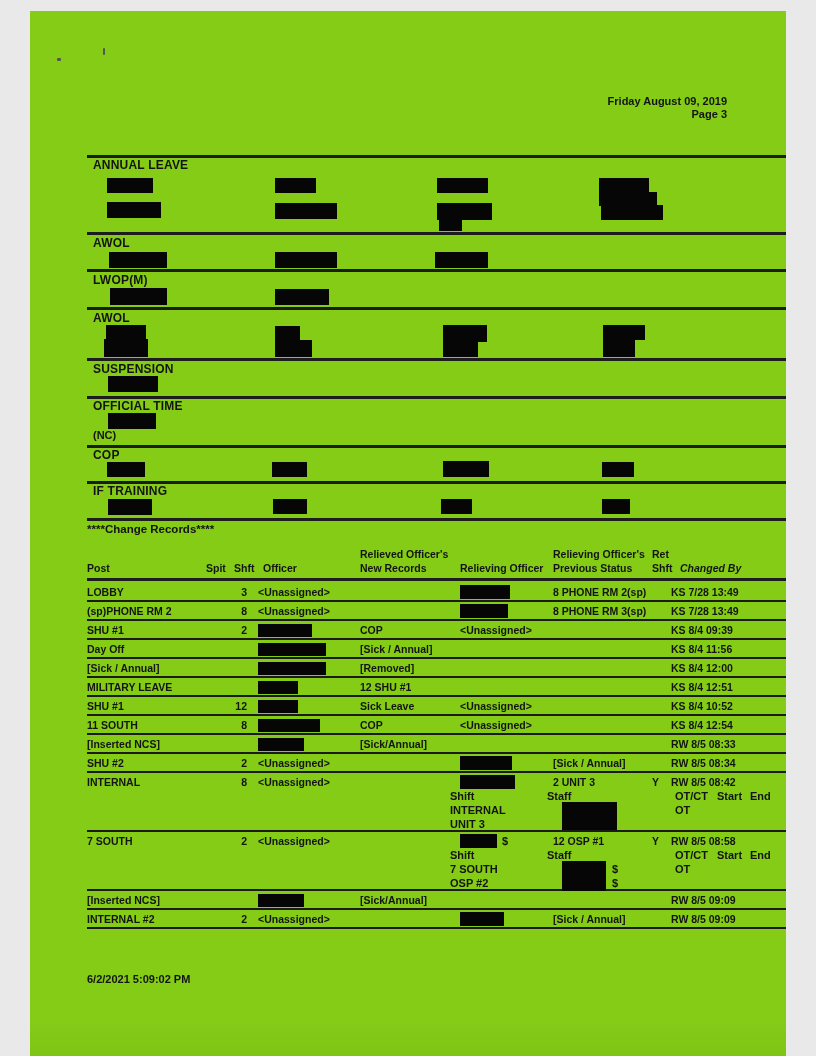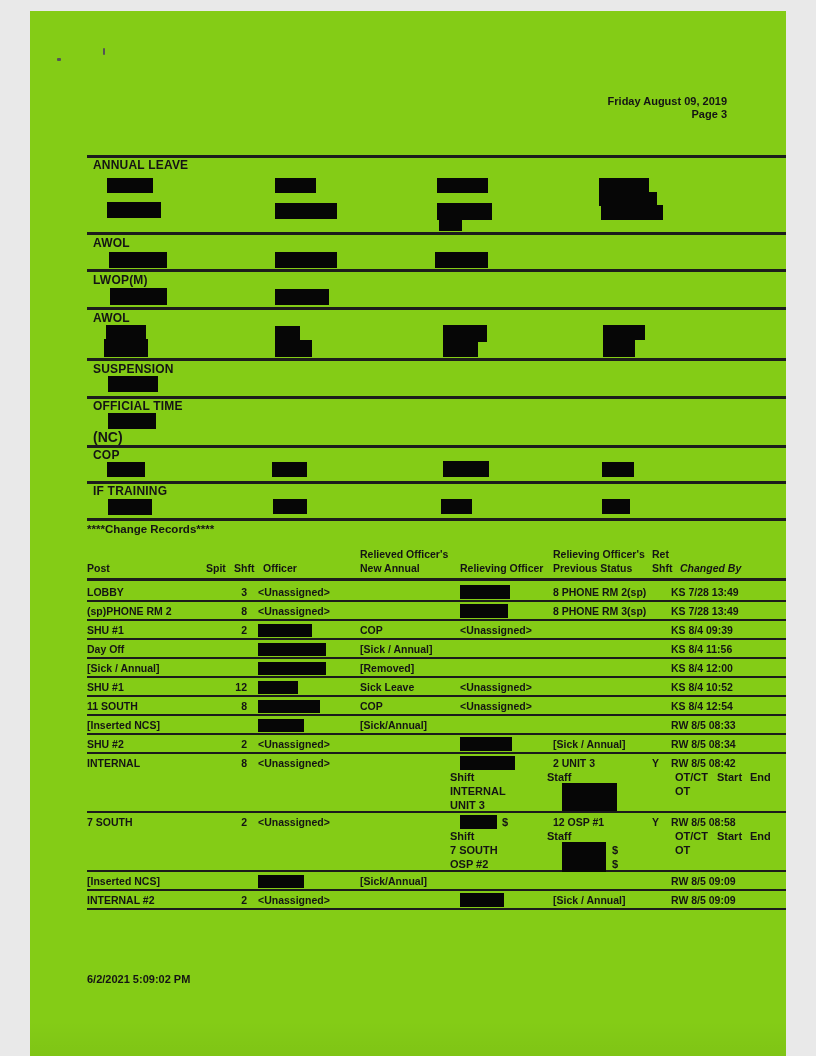--- a/index.html
+++ b/index.html
@@ -4,21 +4,21 @@
 <style>
   html,body{margin:0;padding:0;background:#e9e9e9;}
   .sheet{
     position:relative;width:756px;height:1056px;margin:11px auto;
     background:#84cc16;overflow:hidden;
     font-family:"Liberation Sans","DejaVu Sans",sans-serif;
     font-weight:bold;color:#141414;
   }
   .hrule{position:absolute;left:57px;width:705px;height:3px;background:#1c1c1c;}
   .sec-label{position:absolute;left:63px;font-size:12px;letter-spacing:.2px;white-space:nowrap;text-align:right;}
-  .sub-label{position:absolute;left:63px;font-size:14px;white-space:nowrap;}
+  .sub-label{position:absolute;left:63px;font-size:11px;white-space:nowrap;}
   .redact{position:absolute;background:#060606;}
   .hdr-right{position:absolute;right:59px;top:84px;text-align:right;font-size:11px;line-height:13px;}
   .cr-title{position:absolute;left:57px;top:512px;font-size:11.5px;}
   .th{position:absolute;font-size:10.5px;white-space:nowrap;}
   #rows{position:absolute;left:57px;top:572px;width:705px;}
   .trow{position:relative;height:17px;border-bottom:2px solid #1b1b1b;}
   .trow.expanded{height:57px;}
   .c{position:absolute;top:3px;font-size:10.5px;white-space:nowrap;}
   .c-post{left:0;}
   .c-shft{left:134px;width:26px;text-align:right;}
@@ -104,21 +104,21 @@
   <div class="cr-title">****Change Records****</div>
 
   <div>
     <span class="th" style="left:330px;top:537px;">Relieved Officer's</span>
     <span class="th" style="left:523px;top:537px;">Relieving Officer's</span>
     <span class="th" style="left:622px;top:537px;">Ret</span>
     <span class="th" style="left:57px;top:551px;">Post</span>
     <span class="th" style="left:176px;top:551px;">Spit</span>
     <span class="th" style="left:204px;top:551px;">Shft</span>
     <span class="th" style="left:233px;top:551px;">Officer</span>
-    <span class="th" style="left:330px;top:551px;">New Annual</span>
+    <span class="th" style="left:330px;top:551px;">New Records</span>
     <span class="th" style="left:430px;top:551px;">Relieving Officer</span>
     <span class="th" style="left:523px;top:551px;">Previous Status</span>
     <span class="th" style="left:622px;top:551px;">Shft</span>
     <span class="th" style="left:650px;top:551px;font-style:italic;">Changed By</span>
     <div class="hrule" style="top:567px;"></div>
   </div>
 
   <div id="rows">
       <div class="trow">
         <span class="c c-post">LOBBY</span>
@@ -148,20 +148,26 @@
         <span class="c c-post">Day Off</span>
         <div class="redact" style="left: 171px; top: 3px; width: 68px; height: 13px;"></div>
         <span class="c c-ns">[Sick / Annual]</span>
         <span class="c c-chg">KS 8/4 11:56</span>
       </div>
       <div class="trow">
         <span class="c c-post">[Sick / Annual]</span>
         <div class="redact" style="left: 171px; top: 3px; width: 68px; height: 13px;"></div>
         <span class="c c-ns">[Removed]</span>
         <span class="c c-chg">KS 8/4 12:00</span>
+      </div>
+      <div class="trow">
+        <span class="c c-post">MILITARY LEAVE</span>
+        <div class="redact" style="left: 171px; top: 3px; width: 40px; height: 13px;"></div>
+        <span class="c c-ns">12 SHU #1</span>
+        <span class="c c-chg">KS 8/4 12:51</span>
       </div>
       <div class="trow">
         <span class="c c-post">SHU #1</span>
         <span class="c c-shft">12</span>
         <div class="redact" style="left: 171px; top: 3px; width: 40px; height: 13px;"></div>
         <span class="c c-ns">Sick Leave</span>
         <span class="c c-rel">&lt;Unassigned&gt;</span>
         <span class="c c-chg">KS 8/4 10:52</span>
       </div>
       <div class="trow">

